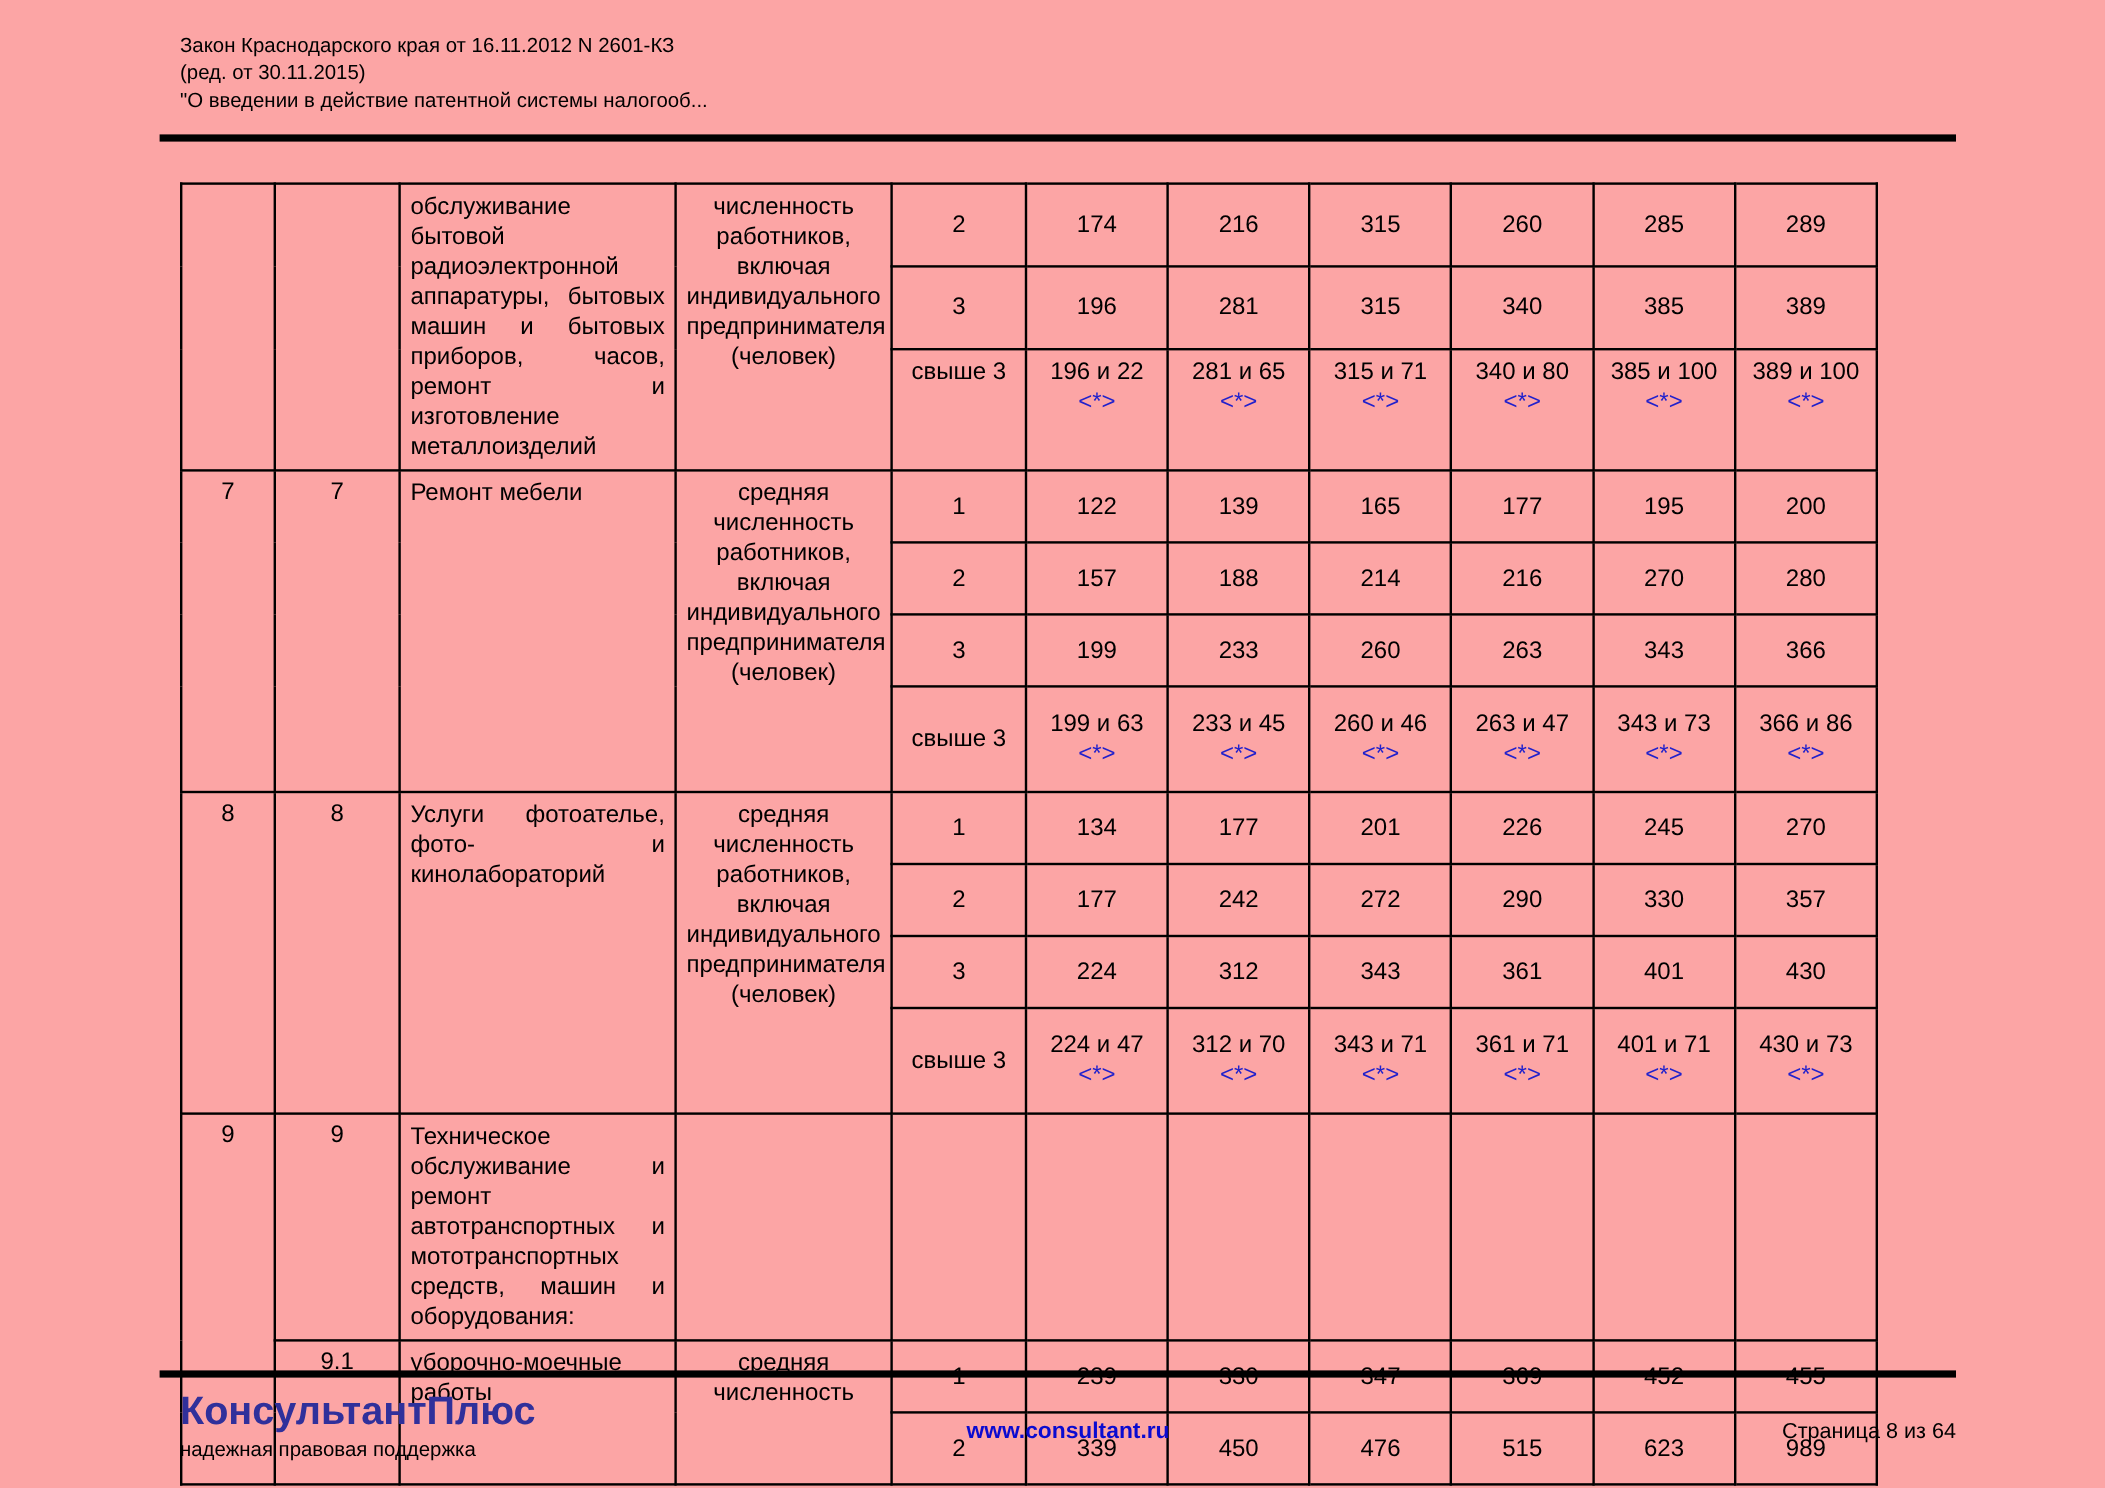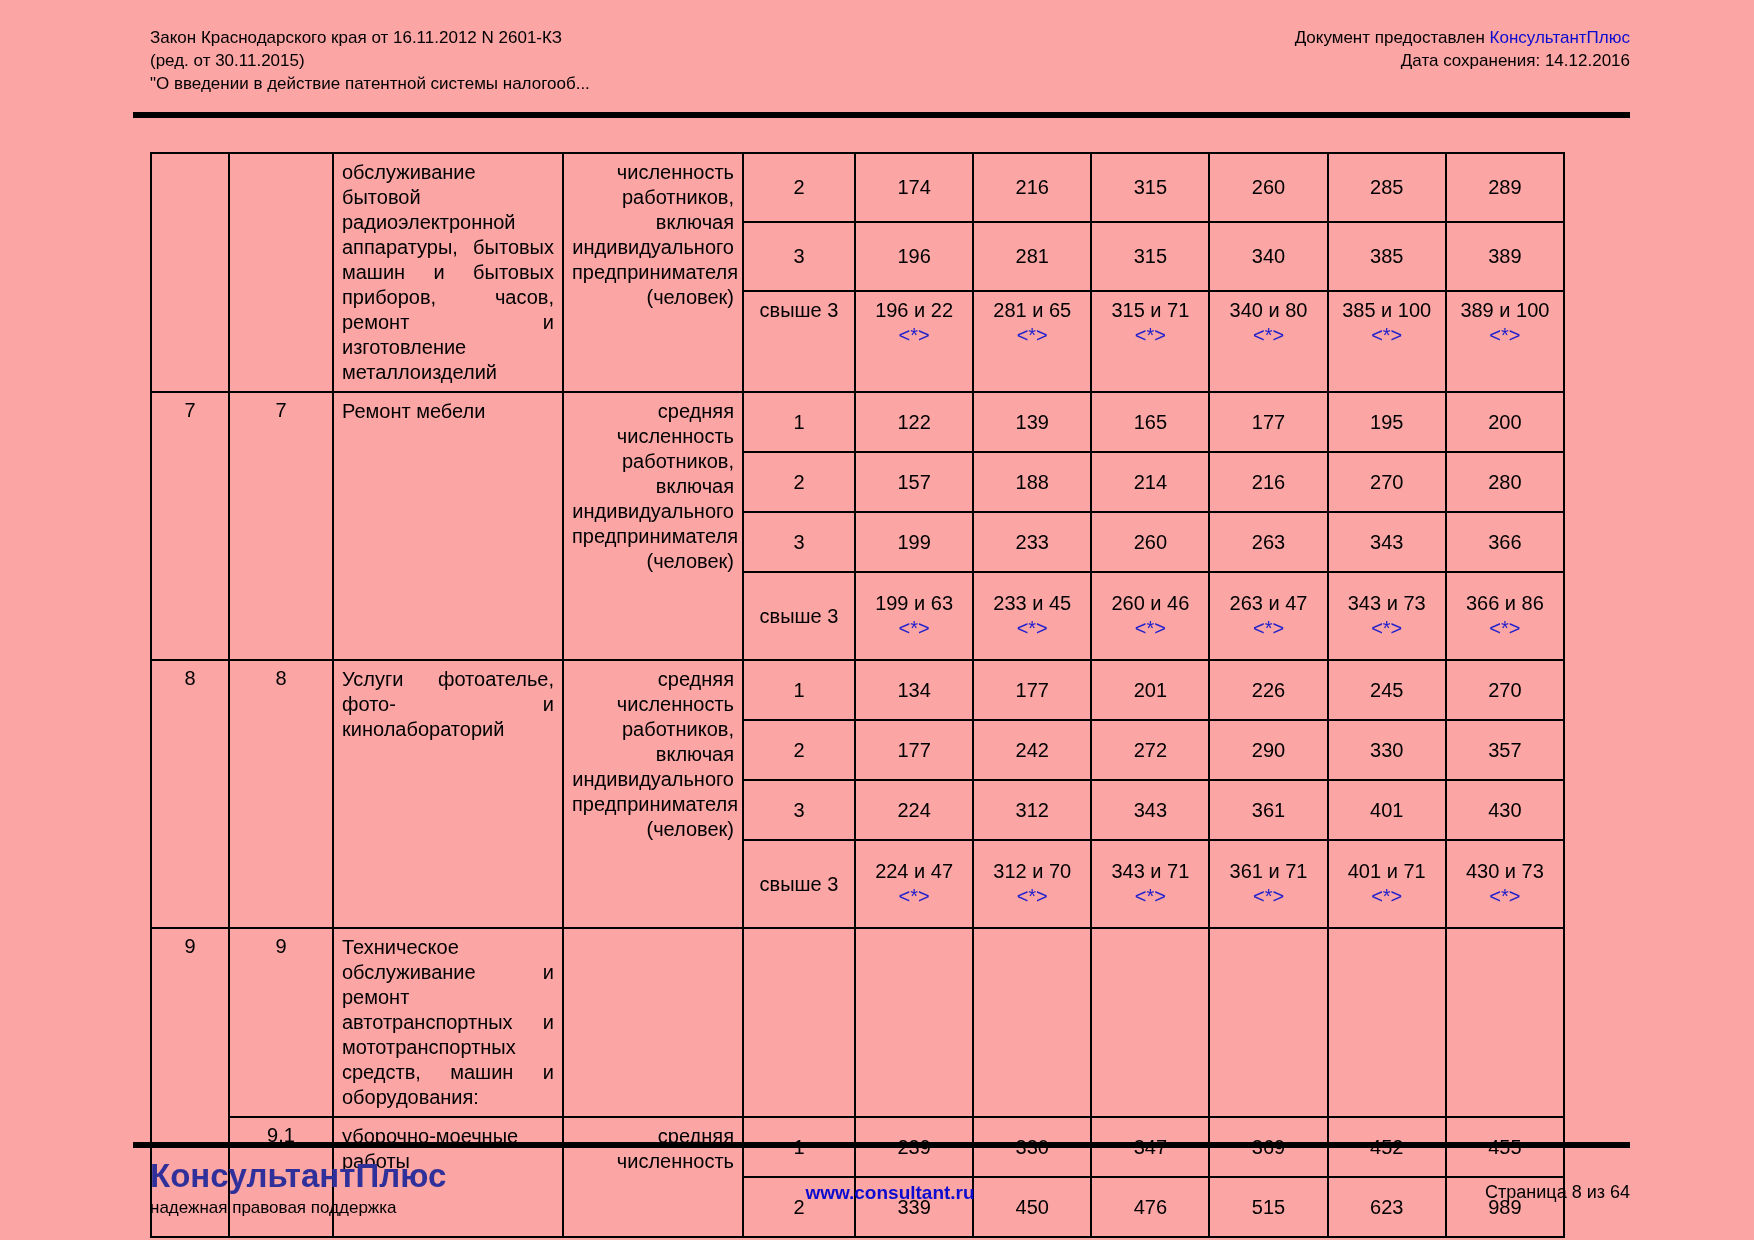--- a/index.html
+++ b/index.html
@@ -23,21 +23,21 @@
   
   table.main{
     position:absolute;top:152px;left:150px;
     width:1415px;
     border-collapse:collapse;table-layout:fixed;
     font-size:20px;
   }
   td.cell{border:2px solid #000;padding:6px 8px;overflow:hidden;}
   .num-cell{text-align:center;vertical-align:top;padding-top:12px;}
   .activity-cell{text-align:justify;vertical-align:top;line-height:25px;padding-top:10px;}
-  .indicator-cell{text-align:right;vertical-align:top;line-height:25px;padding-top:10px;}
+  .indicator-cell{text-align:center;vertical-align:top;line-height:25px;padding-top:10px;}
   .count-cell,.val-cell{text-align:center;vertical-align:middle;height:46px;line-height:25px;}
   .fn-h{height:74px;}
   .v-top{vertical-align:top;padding-top:10px;}
   .footnote{color:#2121cc;}
   
   .ftr{position:absolute;top:1156px;left:150px;right:124px;height:80px;}
   .logo{font-weight:bold;font-size:33px;line-height:40px;color:#30309b;}
   .tagline{font-size:17px;line-height:22px;color:#000;margin-top:1px;}
   .site{position:absolute;left:50%;top:26px;transform:translateX(-50%);font-weight:bold;font-size:19px;color:#0b0bd0;text-decoration:none;cursor:pointer;}
   .page-num{position:absolute;right:0;top:26px;font-size:18px;}
@@ -45,24 +45,20 @@
 </head>
 <body>
 
 <div class="page">
 
   <div class="hdr">
     <div class="hdr-left">
       <div>Закон Краснодарского края от 16.11.2012 N 2601-КЗ</div>
       <div>(ред. от 30.11.2015)</div>
       <div>"О введении в действие патентной системы налогооб...</div>
-    </div>
-    <div class="hdr-right">
-      <div><span>Документ предоставлен </span><a class="link">КонсультантПлюс</a></div>
-      <div>Дата сохранения: 14.12.2016</div>
     </div>
   </div>
 
   <div class="rule rule-top"></div>
 
   <table class="main">
     <colgroup>
       <col style="width:78px">
         <col style="width:104px">
         <col style="width:230px">

